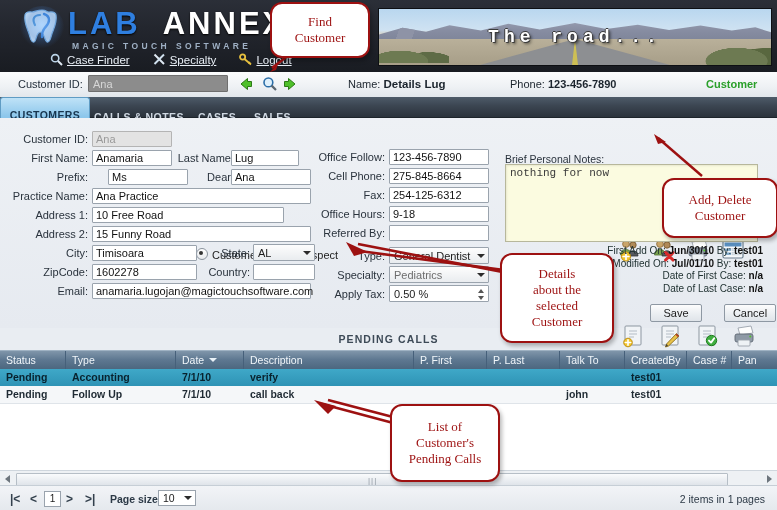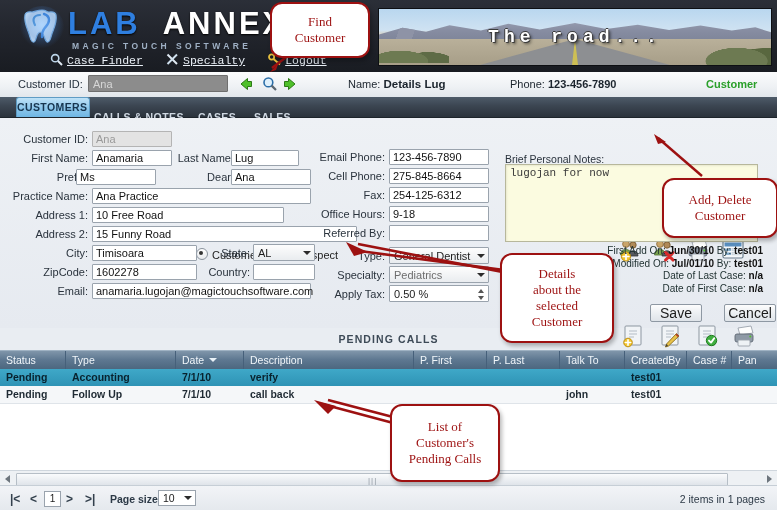--- a/index.html
+++ b/index.html
@@ -28,21 +28,21 @@
   .brand .lab{color:#2f7fe0;text-shadow:0 1px 2px #000;}
   .brand .annex{color:#ffffff;margin-left:22px;text-shadow:0 1px 2px #000;}
   .tagline{
     position:absolute;left:62px;top:37px;font-size:8.5px;letter-spacing:3.4px;
     color:#9fb0c4;font-weight:bold;
   }
   
   .navlinks{position:absolute;left:50px;top:53px;height:18px;}
   .navlink{
     display:inline-block;margin-right:20px;color:#e8eef5;font-size:11.5px;
-    text-decoration:underline;cursor:pointer;vertical-align:middle;font-family:Liberation Mono, monospace;
+    text-decoration:underline;cursor:pointer;vertical-align:middle;
   }
   .navlink .ic{display:inline-block;vertical-align:-2px;margin-right:4px;}
   
   .banner{
     position:absolute;left:378px;top:8px;width:392px;height:56px;
     overflow:hidden;border:1px solid #0d0f13;
     background:linear-gradient(180deg,#b9d7ef 0%,#cfe2f2 38%,#d9cdb4 48%,#c0b28f 60%,#a99a78 100%);
   }
   .banner .mtn{
     position:absolute;left:0;top:10px;width:392px;height:22px;
@@ -156,21 +156,21 @@
     font-family:"Liberation Mono","DejaVu Sans Mono",monospace;
     font-size:11px;color:#3a3a3a;padding:2px 4px;overflow:hidden;
     box-shadow:inset 1px 1px 2px rgba(0,0,0,.08);
   }
   .meta{position:absolute;right:14px;top:245px;text-align:right;font-size:10px;color:#233;line-height:12.5px;}
   .meta b{color:#111;}
   .btn{
     position:absolute;height:18px;box-sizing:border-box;width:52px;
     border:1px solid #8e98a3;border-radius:2px;
     background:linear-gradient(180deg,#fdfdfd 0%,#edf0f3 48%,#dfe4e9 100%);
-    font-size:14px;color:#1c1c1c;text-align:center;line-height:16px;cursor:pointer;
+    font-size:11px;color:#1c1c1c;text-align:center;line-height:16px;cursor:pointer;
   }
   
   .pc-title{
     position:absolute;left:0;top:333px;width:777px;text-align:center;
     font-size:10.5px;font-weight:bold;letter-spacing:1.1px;color:#3d4a57;
   }
   .gtoolbar{position:absolute;left:620px;top:324px;width:150px;height:24px;}
   .gticon{position:absolute;top:0;width:30px;height:24px;cursor:pointer;}
   .grid{position:absolute;left:0;top:350px;width:777px;height:120px;background:#fff;}
   .ghead{
@@ -311,21 +311,21 @@
     <b>Details Lug</b>
   </div>
   <div class="phone">
     <span>Phone:</span>
     <b>123-456-7890</b>
   </div>
   <div class="ctype">Customer</div>
 </div>
 
 <div class="tabbar">
-  <div class="tab active" style="left:16px;width:72px;padding:0;text-align:left">CUSTOMERS</div>
+  <div class="tab active" style="left:0;width:72px;padding:8px;text-align:center">CUSTOMERS</div>
   <div class="tab" style="left:84px">CALLS &amp; NOTES</div>
   <div class="tab" style="left:188px">CASES</div>
   <div class="tab" style="left:244px">SALES</div>
 </div>
 
 <div class="form">
 
   <div class="flabel" style="left:10px;top:15px;width:78px">Customer ID:</div>
   <div class="finput dis" style="left:92px;top:13px;width:80px">Ana</div>
 
@@ -333,47 +333,47 @@
     <span><span class="radio on"></span><span>Customer</span></span>
     <span style="margin-left:16px"><span class="radio"></span><span>Prospect</span></span>
   </div>
 
   <div class="flabel" style="left:10px;top:34px;width:78px">First Name:</div>
   <div class="finput" style="left:92px;top:32px;width:80px">Anamaria</div>
   <div class="flabel" style="left:172px;top:34px;width:62px">Last Name:</div>
   <div class="finput" style="left:231px;top:32px;width:68px">Lug</div>
 
   <div class="flabel" style="left:10px;top:53px;width:78px">Prefix:</div>
-  <div class="finput" style="left:76px;top:51px;width:80px">Ms</div>
+  <div class="finput" style="left:108px;top:51px;width:80px">Ms</div>
   <div class="flabel" style="left:172px;top:53px;width:62px">Dear:</div>
   <div class="finput" style="left:231px;top:51px;width:80px">Ana</div>
 
   <div class="flabel" style="left:10px;top:72px;width:78px">Practice Name:</div>
   <div class="finput" style="left:92px;top:70px;width:219px">Ana Practice</div>
 
   <div class="flabel" style="left:10px;top:91px;width:78px">Address 1:</div>
   <div class="finput" style="left:92px;top:89px;width:192px">10 Free Road</div>
 
   <div class="flabel" style="left:10px;top:110px;width:78px">Address 2:</div>
-  <div class="finput" style="left:92px;top:108px;width:265px">15 Funny Road</div>
+  <div class="finput" style="left:92px;top:108px;width:219px">15 Funny Road</div>
 
   <div class="flabel" style="left:10px;top:129px;width:78px">City:</div>
   <div class="finput" style="left:92px;top:127px;width:105px">Timisoara</div>
   <div class="flabel" style="left:198px;top:129px;width:52px">State:</div>
   <div class="fsel" style="left:253px;top:126px;width:62px"><span>AL</span><span class="cv"></span></div>
 
   <div class="flabel" style="left:10px;top:148px;width:78px">ZipCode:</div>
   <div class="finput" style="left:92px;top:146px;width:105px">1602278</div>
   <div class="flabel" style="left:198px;top:148px;width:52px">Country:</div>
   <div class="finput" style="left:253px;top:146px;width:62px"></div>
 
   <div class="flabel" style="left:10px;top:167px;width:78px">Email:</div>
   <div class="finput" style="left:92px;top:165px;width:219px">anamaria.lugojan@magictouchsoftware.com</div>
 
-  <div class="flabel" style="left:310px;top:33px;width:75px">Email Phone:</div>
+  <div class="flabel" style="left:310px;top:33px;width:75px">Office Follow:</div>
   <div class="finput" style="left:389px;top:31px;width:100px">123-456-7890</div>
 
   <div class="flabel" style="left:310px;top:52px;width:75px">Cell Phone:</div>
   <div class="finput" style="left:389px;top:50px;width:100px">275-845-8664</div>
 
   <div class="flabel" style="left:310px;top:71px;width:75px">Fax:</div>
   <div class="finput" style="left:389px;top:69px;width:100px">254-125-6312</div>
 
   <div class="flabel" style="left:310px;top:90px;width:75px">Office Hours:</div>
   <div class="finput" style="left:389px;top:88px;width:100px">9-18</div>
@@ -424,41 +424,41 @@
         <rect x="4.5" y="4.5" width="17" height="4" fill="#5a8fc0"></rect>
         <rect x="5" y="10.5" width="6" height="2.4" fill="#7fa7c9"></rect>
         <rect x="12" y="10.5" width="9" height="2.4" fill="#dfe6ec" stroke="#b4c0cb" stroke-width=".5"></rect>
         <rect x="5" y="14.5" width="6" height="2.4" fill="#7fa7c9"></rect>
         <rect x="12" y="14.5" width="9" height="2.4" fill="#dfe6ec" stroke="#b4c0cb" stroke-width=".5"></rect>
       </svg>
     </div>
   </div>
 
   <div class="notes-lbl" style="top:35px">Brief Personal Notes:</div>
-  <div class="notes" style="top:46px">lugojan for now</div>
+  <div class="notes" style="top:46px">nothing for now</div>
 
   <div class="meta" style="top:127px">
     <div>
       <span>First Add On:</span>
       <b>Jun/30/10</b>
       <span>By:</span>
       <b>test01</b>
     </div>
     <div>
       <span>Last Modified On:</span>
       <b>Jul/01/10</b>
       <span>By:</span>
       <b>test01</b>
     </div>
     <div>
+      <span>Date of First Case:</span>
+      <b>n/a</b>
+    </div>
+    <div>
       <span>Date of Last Case:</span>
-      <b>n/a</b>
-    </div>
-    <div>
-      <span>Date of First Case:</span>
       <b>n/a</b>
     </div>
   </div>
 
   <div class="btn" style="left:650px;top:186px">Save</div>
   <div class="btn" style="left:724px;top:186px">Cancel</div>
 </div>
 
 <div class="pc-title">PENDING CALLS</div>
 

